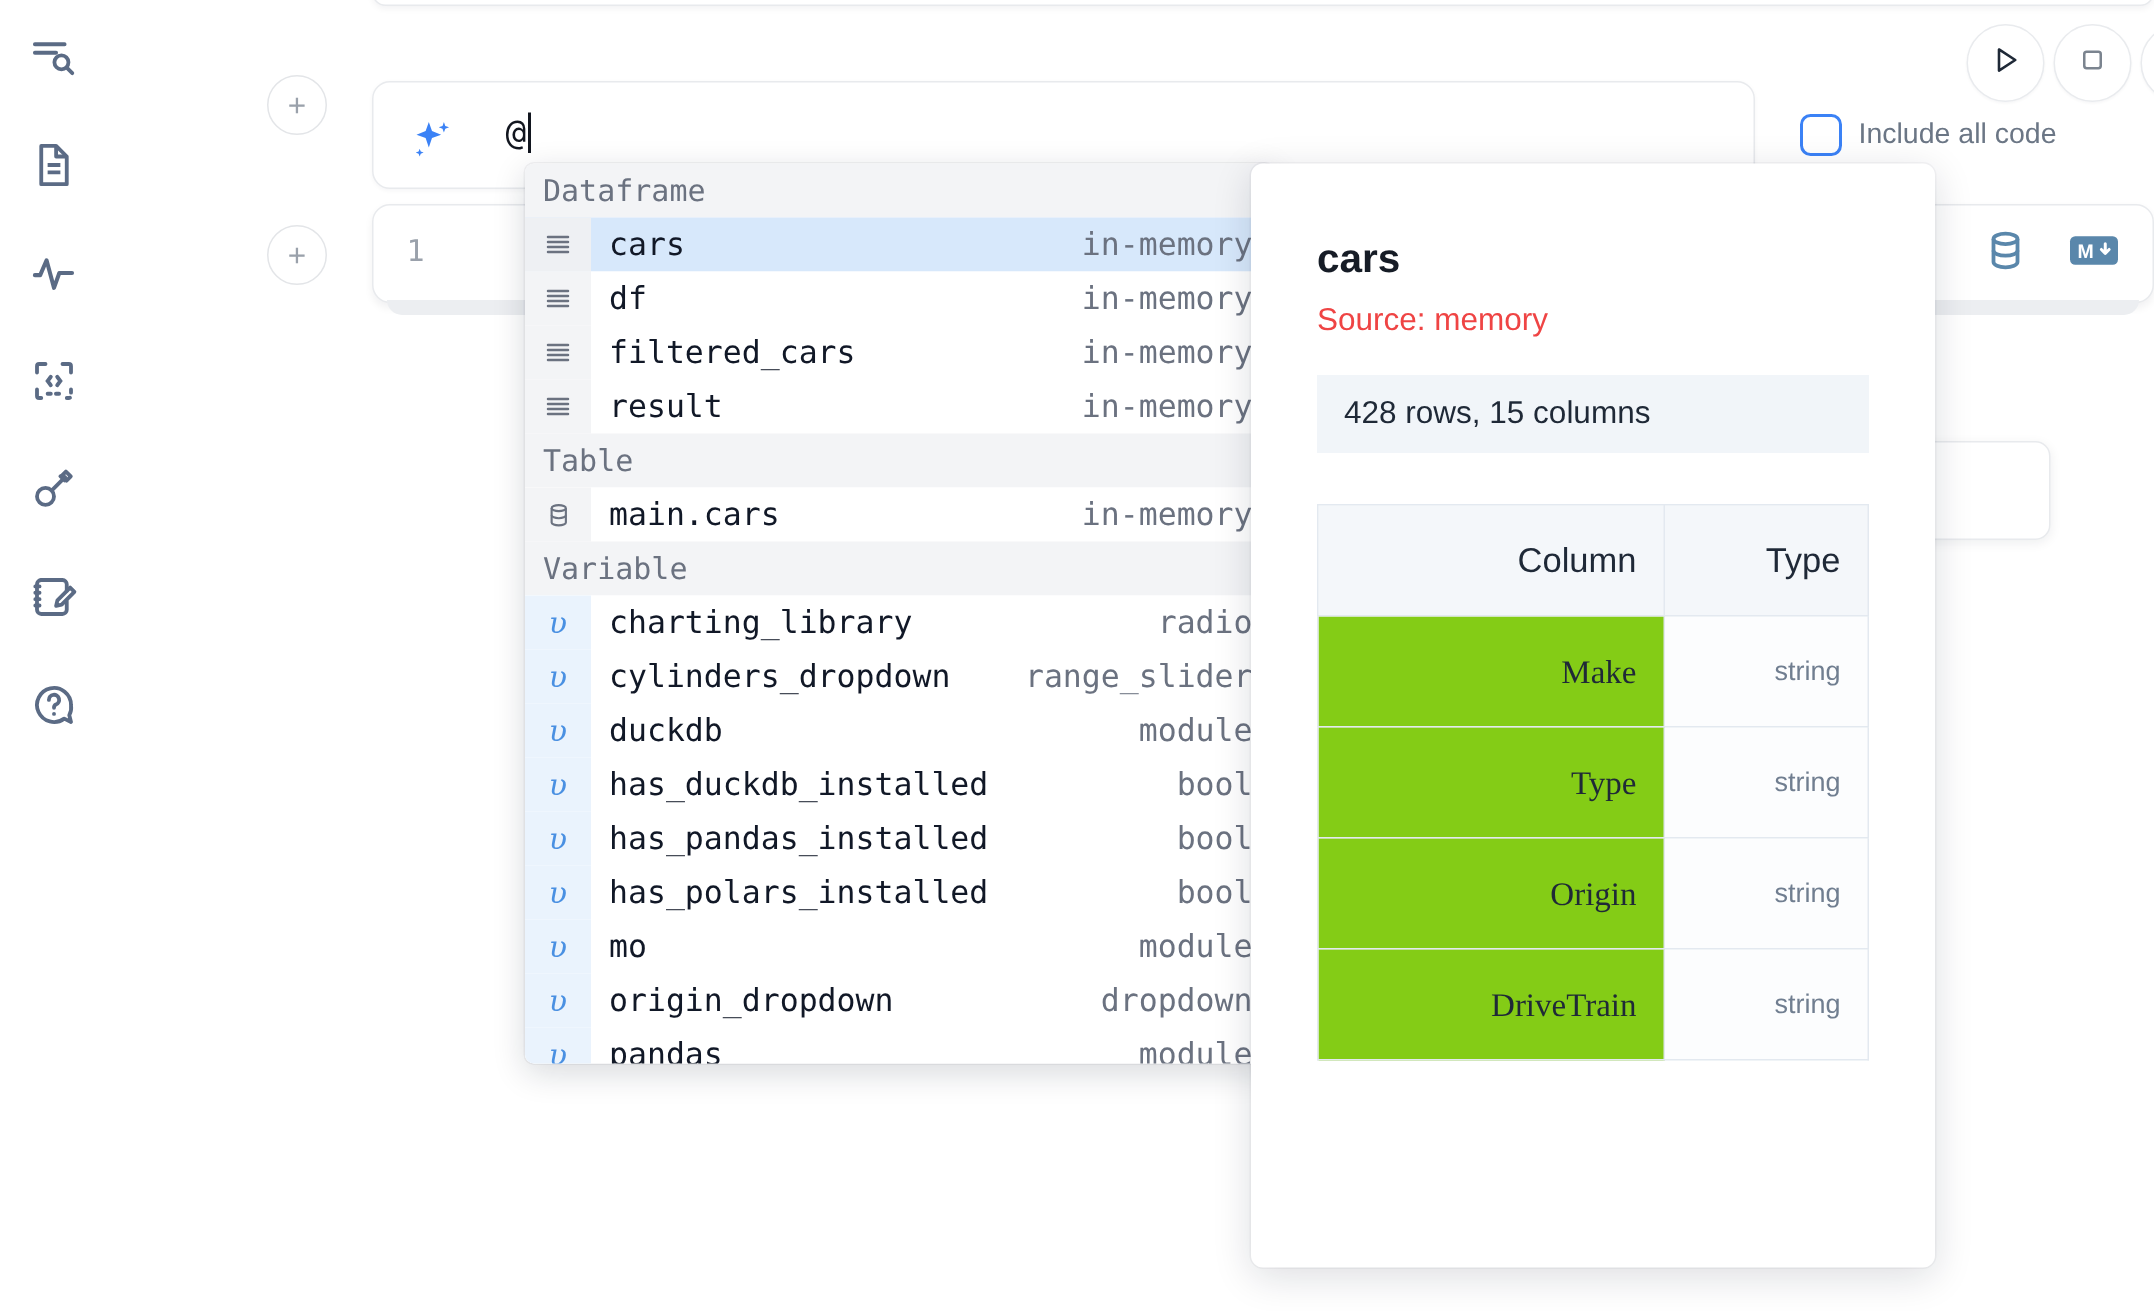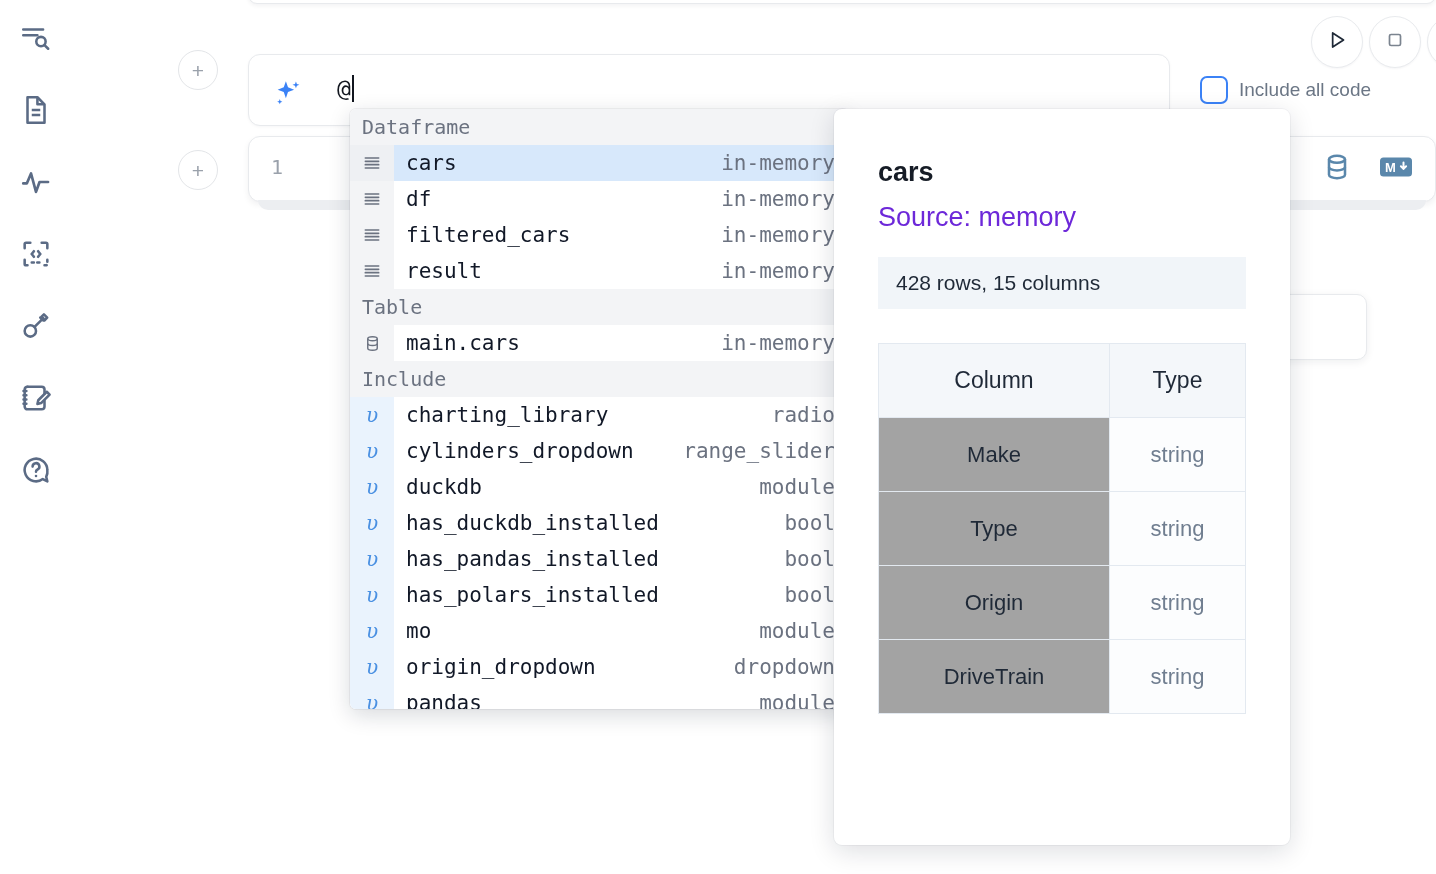--- a/index.html
+++ b/index.html
@@ -128,37 +128,37 @@
 
   
   .det {
     position: absolute; left: 834px; top: 109px; width: 456px; height: 736px;
     background: #fff; border-radius: 8px;
     box-shadow: 0 6px 26px rgba(15,23,42,.14), 0 0 0 1px rgba(15,23,42,.04);
     overflow: hidden;
   }
   .det-inner { padding: 48px 44px 0 44px; }
   .det-title { font-size: 27px; font-weight: 700; color: #161c26; margin: 0 0 14px 0; }
-  .det-source { font-size: 27px; color: #6d28d9; margin: 0 0 24px 0; }
+  .det-source { font-size: 21px; color: #ef4444; margin: 0 0 24px 0; }
   .det-badge {
     background: #f1f5f9; border-radius: 0; padding: 14px 18px;
     font-size: 21px; color: #1f2937; margin-bottom: 34px;
   }
   .det-table { width: 368px; border-collapse: collapse; table-layout: fixed; }
   .det-table th, .det-table td {
-    border: 1px solid #e3e9f0; padding: 0 18px; height: 74px; text-align: center;
+    border: 1px solid #e3e9f0; padding: 0 18px; height: 74px; text-align: right;
     font-weight: 400; vertical-align: middle;
   }
   .det-table th { background: #f4f7fa; font-size: 23px; color: #1f2937; }
   .det-table th:nth-child(2){ width: 136px; }
   .det-table td.col {
-    font-family: Liberation Sans, sans-serif; font-size: 22px; color: #1f2937;
-    background: #a3a3a3;
-  }
-  .det-table td.typ { font-size: 22px; color: #707e90; background: #fcfdfe; }
+    font-family: Liberation Serif, serif; font-size: 22px; color: #1f2937;
+    background: #84cc16;
+  }
+  .det-table td.typ { font-size: 18px; color: #707e90; background: #fcfdfe; }
 </style>
 </head>
 <body>
 
 <div id="root">
 
   <div class="rail">
     <div class="rail-btn" style="top:14px">
       <span>
         <svg width="34" height="34" viewBox="0 0 24 24" fill="none" stroke="#5b6b85" stroke-width="1.8" stroke-linecap="round">
@@ -329,21 +329,21 @@
           <div class="cmp-gutter">
             <svg width="19" height="19" viewBox="0 0 24 24" fill="none" stroke="#6b7280" stroke-width="1.8">
               <ellipse cx="12" cy="6" rx="6" ry="2.5"></ellipse>
               <path d="M6 6v12c0 1.4 2.7 2.5 6 2.5s6-1.1 6-2.5V6"></path>
               <path d="M6 12c0 1.4 2.7 2.5 6 2.5s6-1.1 6-2.5"></path>
             </svg>
           </div>
           <div class="cmp-name">main.cars</div>
           <div class="cmp-type">in-memory</div>
         </div>
-        <div class="cmp-head">Include</div>
+        <div class="cmp-head">Variable</div>
         <div class="cmp-row var">
           <div class="cmp-gutter">
             <span class="vglyph">υ</span>
           </div>
           <div class="cmp-name">charting_library</div>
           <div class="cmp-type">radio</div>
         </div>
         <div class="cmp-row var">
           <div class="cmp-gutter">
             <span class="vglyph">υ</span>

